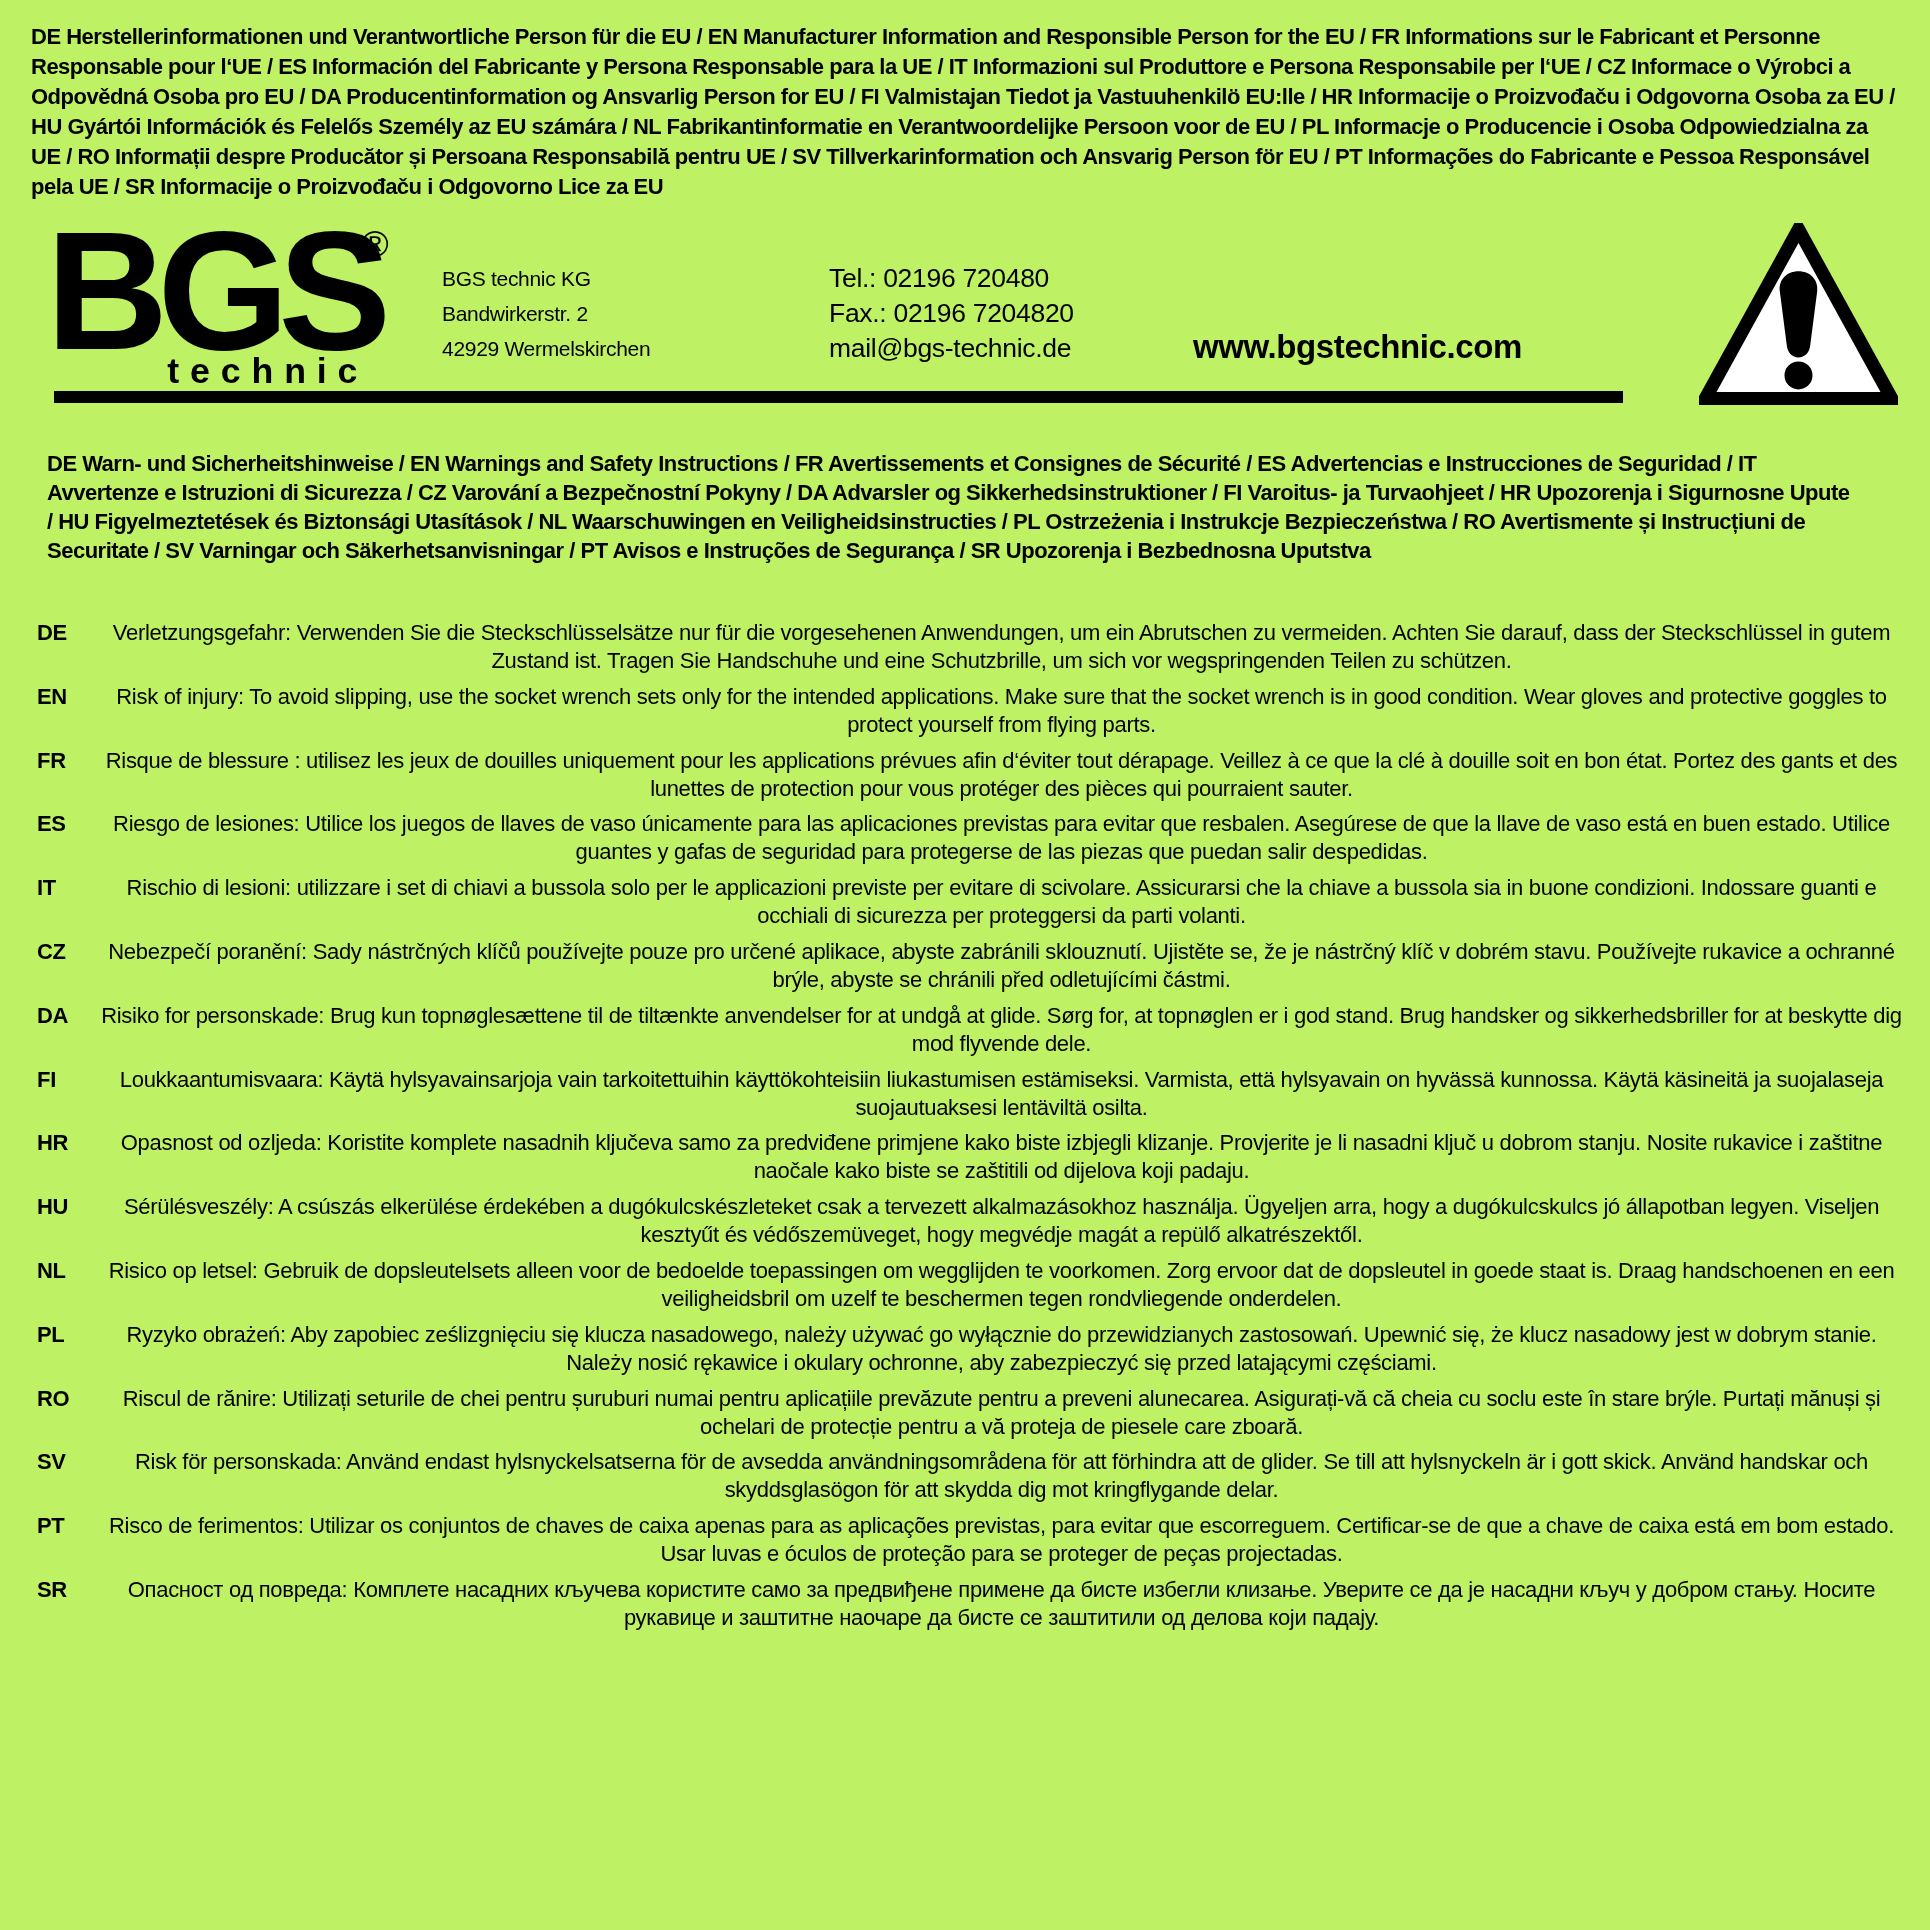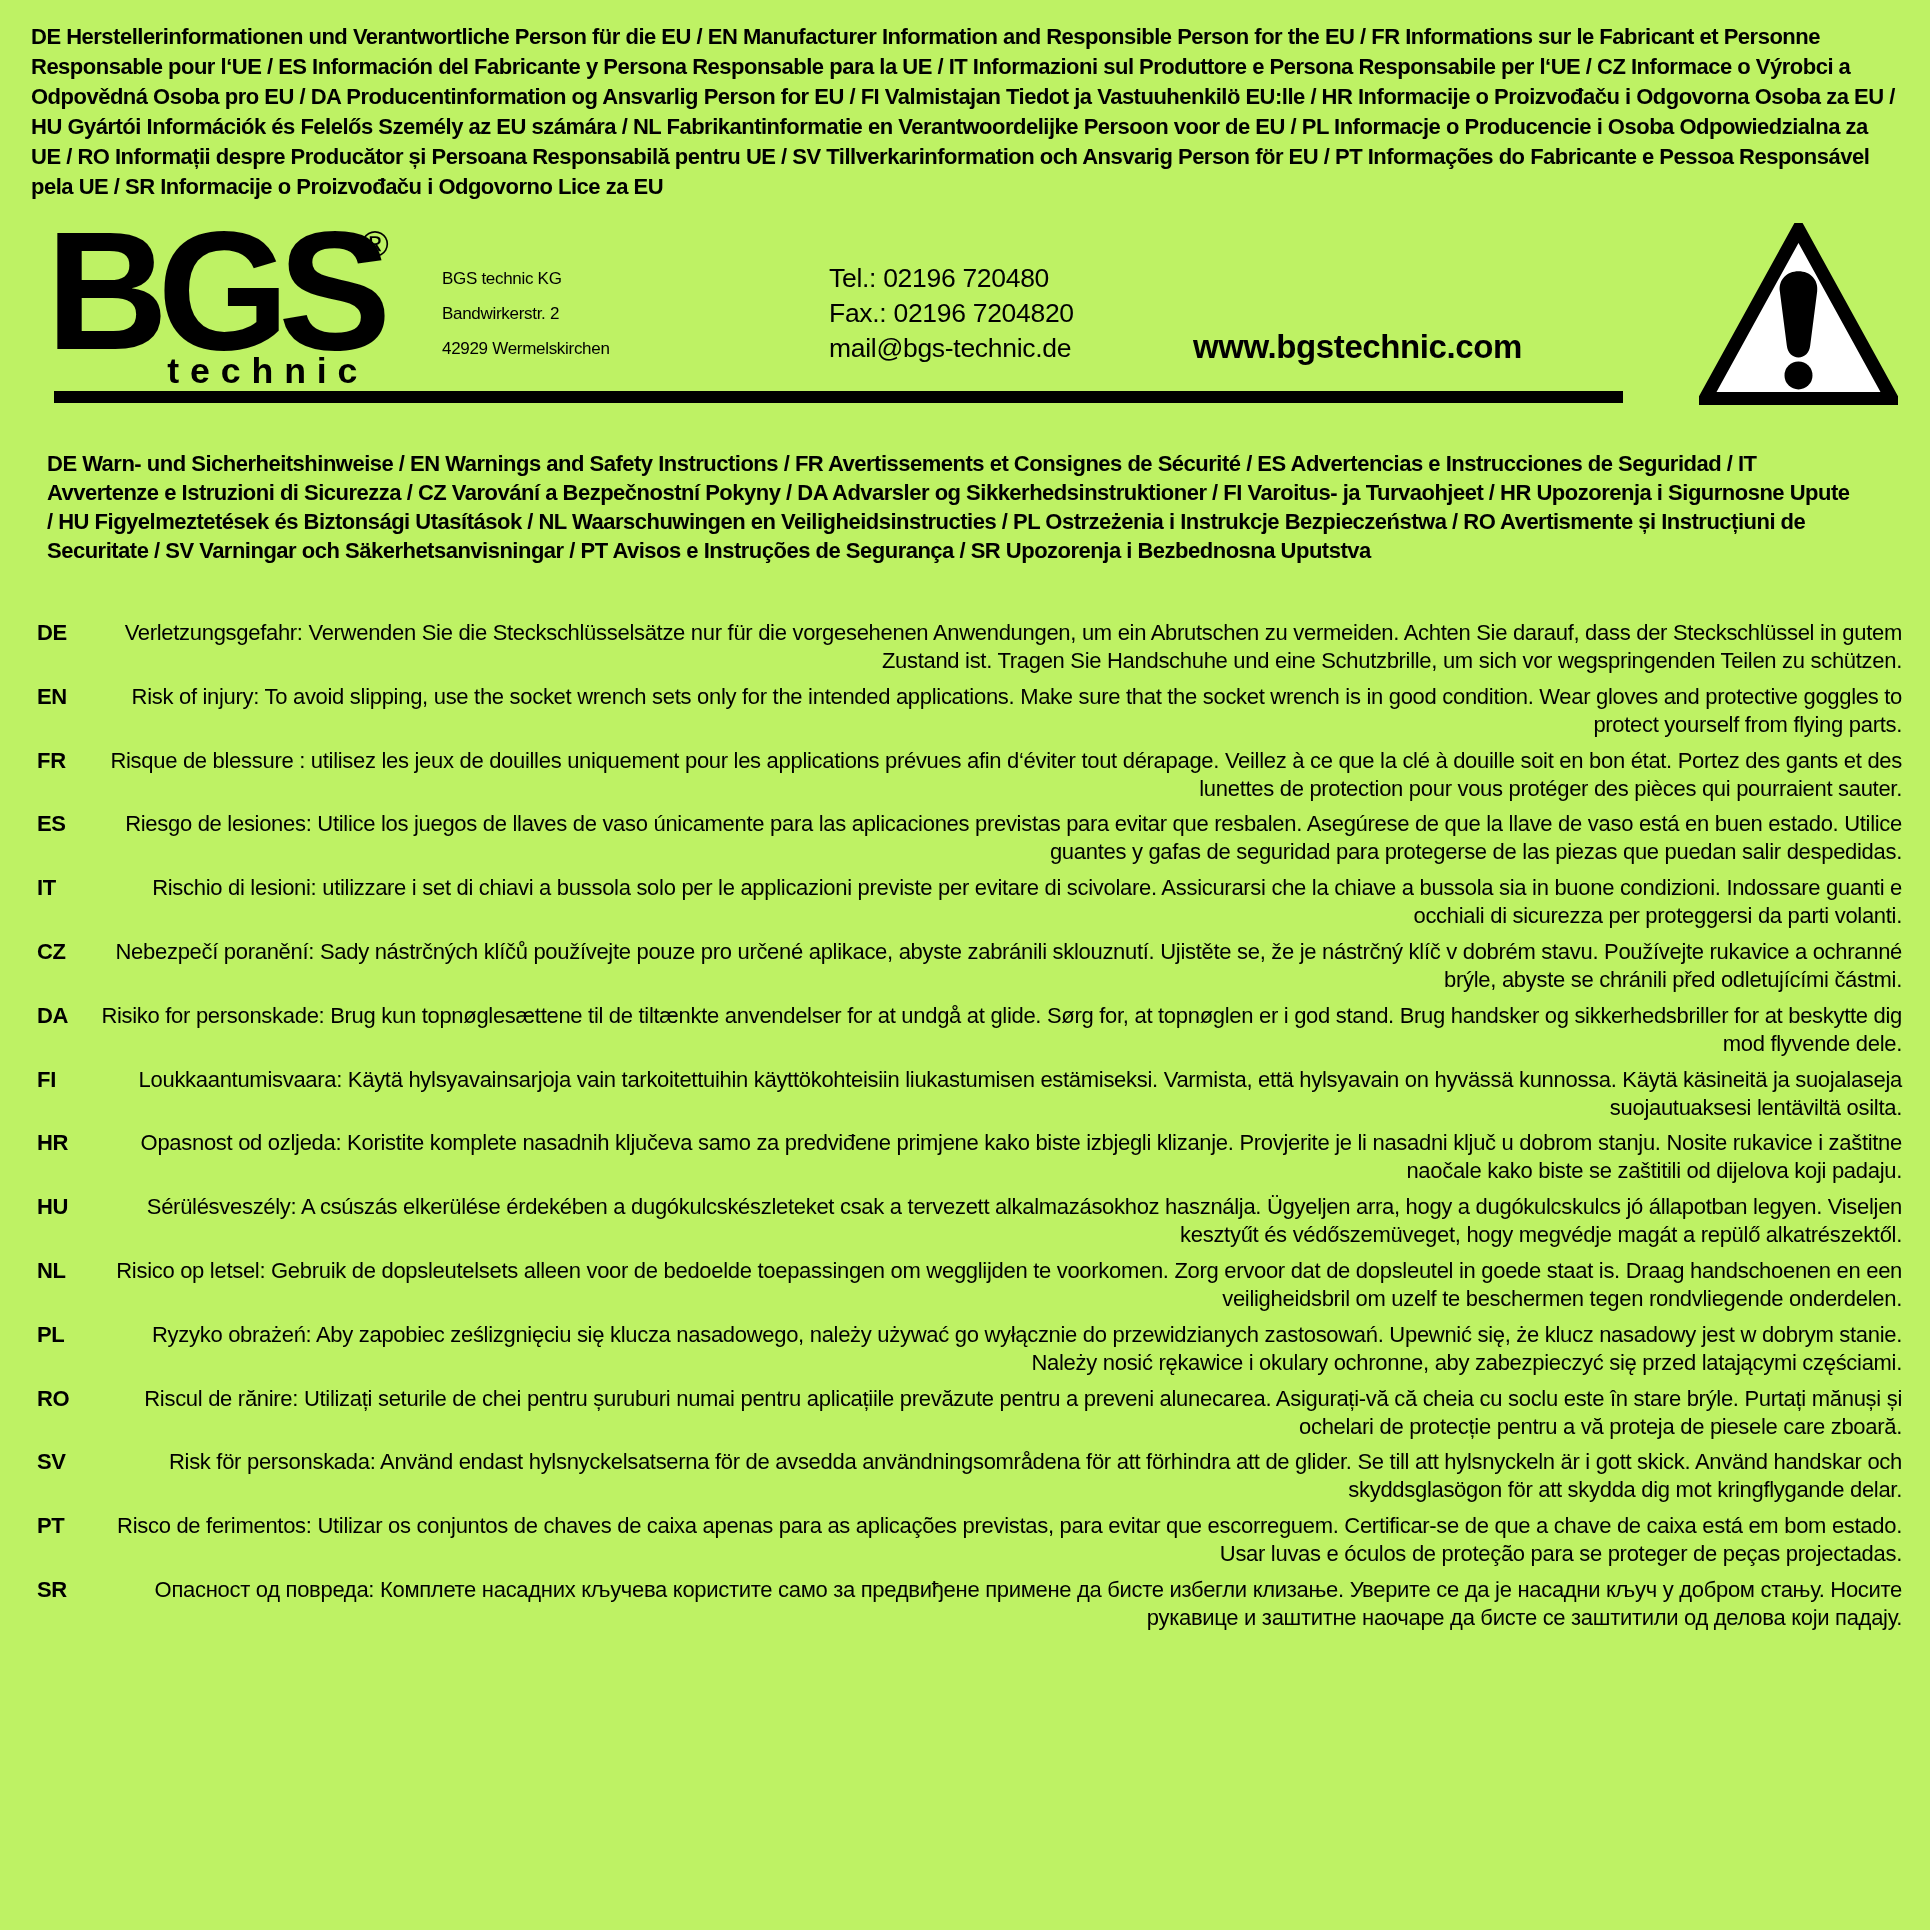--- a/index.html
+++ b/index.html
@@ -18,21 +18,21 @@
     font-size:22px;font-weight:bold;line-height:30px;
     letter-spacing:-0.5px;
     text-align:left;
     white-space:pre-line;
   }
   
   .brand{position:absolute;left:0;top:210px;width:1930px;height:202px;margin-left:12px;}
   .logo{position:absolute;left:40px;top:12.5px;}
   .addr{
     position:absolute;left:430px;top:51px;
-    font-size:17px;line-height:35px;font-weight:normal;letter-spacing:-0.3px;
+    font-size:21px;line-height:35px;font-weight:normal;letter-spacing:-0.3px;
   }
   .addr div,.contact div{white-space:nowrap;}
   .contact{
     position:absolute;left:817px;top:51px;
     font-size:26.5px;line-height:35px;letter-spacing:-0.3px;
   }
   .website{
     position:absolute;left:1181px;top:118px;
     font-size:33px;font-weight:bold;letter-spacing:-0.4px;white-space:nowrap;
   }
@@ -50,21 +50,21 @@
   }
   
   .entries{position:absolute;left:37px;top:619px;width:1865px;}
   .entry{
     display:grid;
     grid-template-columns:64px 1fr;
     margin-bottom:7.8px;
     font-size:22px;line-height:28px;letter-spacing:-0.3px;
   }
   .entry .code{font-weight:bold;}
-  .entry .txt{text-align:right;}
+  .entry .txt{text-align:center;}
 </style>
 </head>
 <body>
 
 <div class="page">
 
   <p class="mfr-header">DE Herstellerinformationen und Verantwortliche Person für die EU  /  EN Manufacturer Information and Responsible Person for the EU  /  FR Informations sur le Fabricant et Personne Responsable pour l‘UE  /  ES Información del Fabricante y Persona Responsable para la UE  /  IT Informazioni sul Produttore e Persona Responsabile per l‘UE  /  CZ Informace o Výrobci a Odpovědná Osoba pro EU  /  DA Producentinformation og Ansvarlig Person for EU  /  FI Valmistajan Tiedot ja Vastuuhenkilö EU:lle  /  HR Informacije o Proizvođaču i Odgovorna Osoba za EU  /  HU Gyártói Információk és Felelős Személy az EU számára  /  NL Fabrikantinformatie en Verantwoordelijke Persoon voor de EU  /  PL Informacje o Producencie i Osoba Odpowiedzialna za UE  /  RO Informații despre Producător și Persoana Responsabilă pentru UE  /  SV Tillverkarinformation och Ansvarig Person för EU  /  PT Informações do Fabricante e Pessoa Responsável pela UE  /  SR Informacije o Proizvođaču i Odgovorno Lice za EU</p>
 
   <div class="brand">
 

